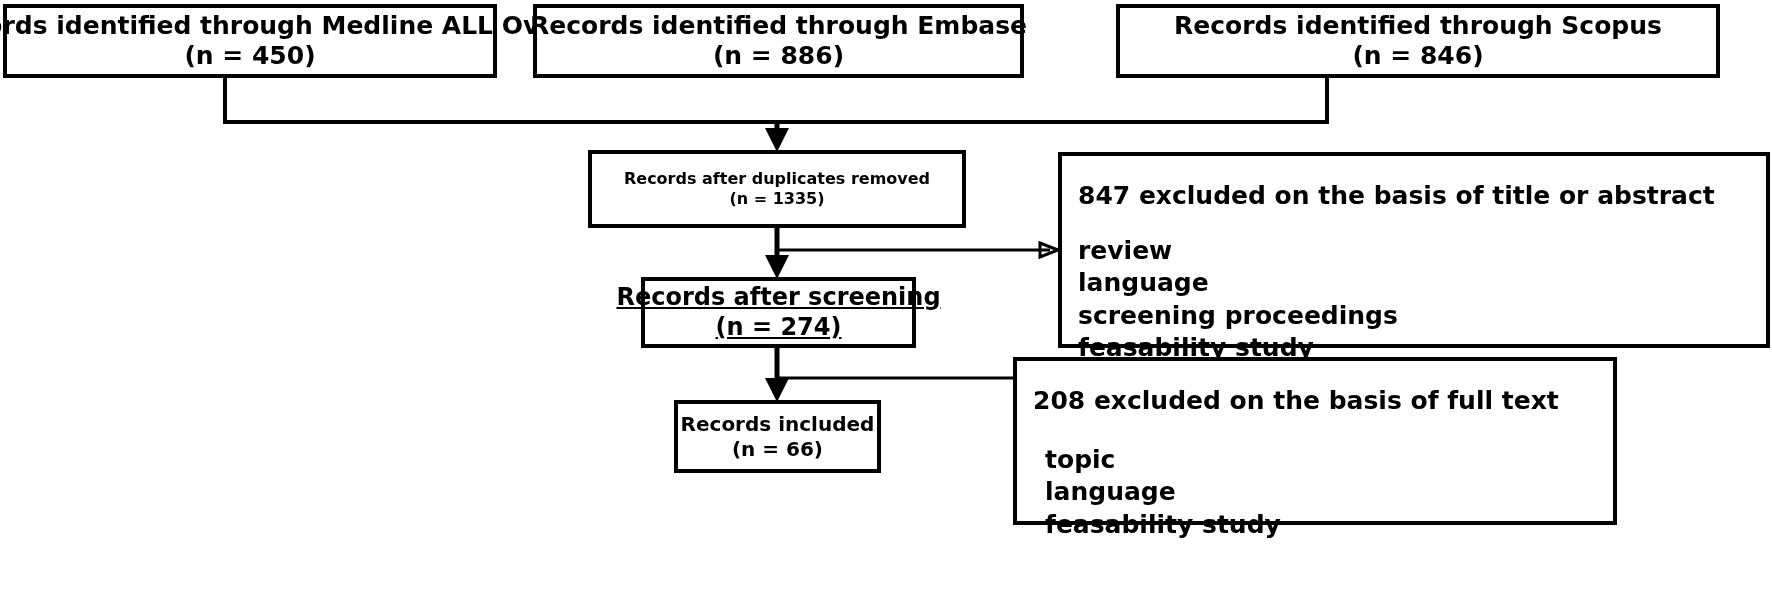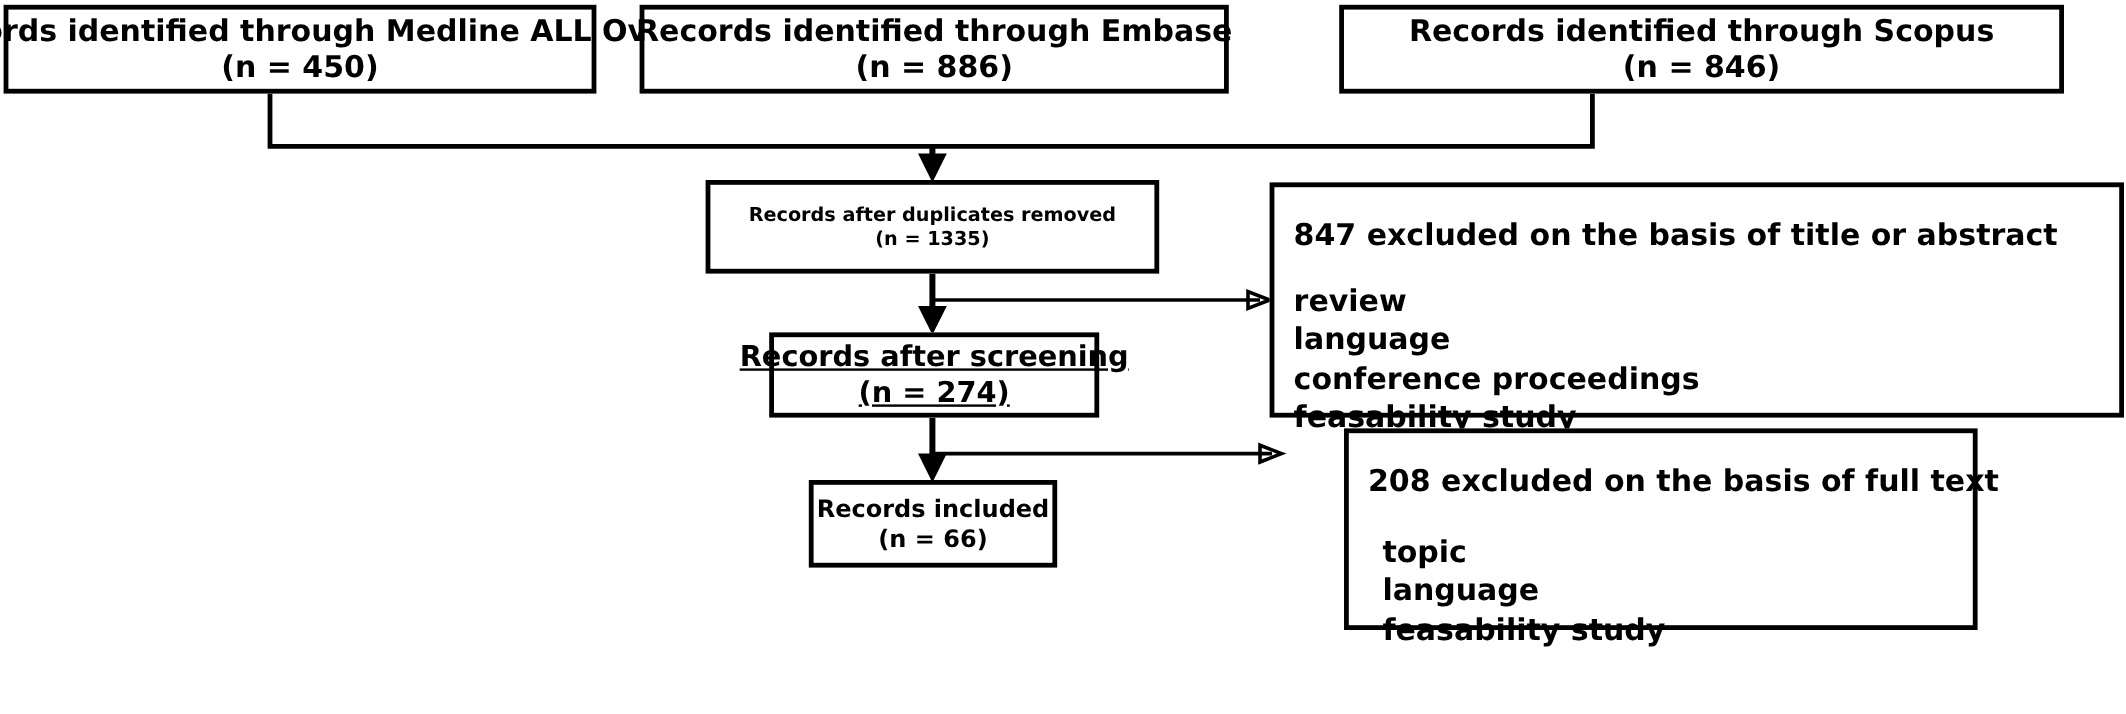--- a/index.html
+++ b/index.html
@@ -54,21 +54,21 @@
   #box-included { left: 674px;  top: 400px; width: 207px; height: 73px; font-size: 20px; }
 
   
   .exclusion {
     align-items: flex-start;
     justify-content: flex-start;
     padding: 24px 0 0 16px;
     line-height: 1.30;
   }
   #box-excl-title  { left: 1058px; top: 152px; width: 712px; height: 196px; font-size: 25px; }
-  #box-excl-full   { left: 1120px; top: 357px; width: 528px; height: 168px; font-size: 25px; }
+  #box-excl-full   { left: 1013px; top: 357px; width: 604px; height: 168px; font-size: 25px; }
 
   .excl-head { display: block; white-space: nowrap; }
   .excl-reasons { margin-top: 22px; }
   .excl-reasons .reason { display: block; white-space: nowrap; }
   #box-excl-full .excl-reasons { margin-top: 26px; padding-left: 12px; }
 </style>
 </head>
 <body>
 
 <div id="diagram">
@@ -123,21 +123,21 @@
   <div class="box" id="box-included">
     <span class="ln">Records included</span>
     <span class="ln">(n = 66)</span>
   </div>
 
   <div class="box exclusion" id="box-excl-title">
     <span class="excl-head">847 excluded on the basis of title or abstract</span>
     <span class="excl-reasons">
       <span class="reason">review</span>
       <span class="reason">language</span>
-      <span class="reason">conference proceedings</span>
+      <span class="reason">screening proceedings</span>
       <span class="reason">feasability study</span>
     </span>
   </div>
 
   <div class="box exclusion" id="box-excl-full">
     <span class="excl-head">208 excluded on the basis of full text</span>
     <span class="excl-reasons">
       <span class="reason">topic</span>
       <span class="reason">language</span>
       <span class="reason">feasability study</span>

